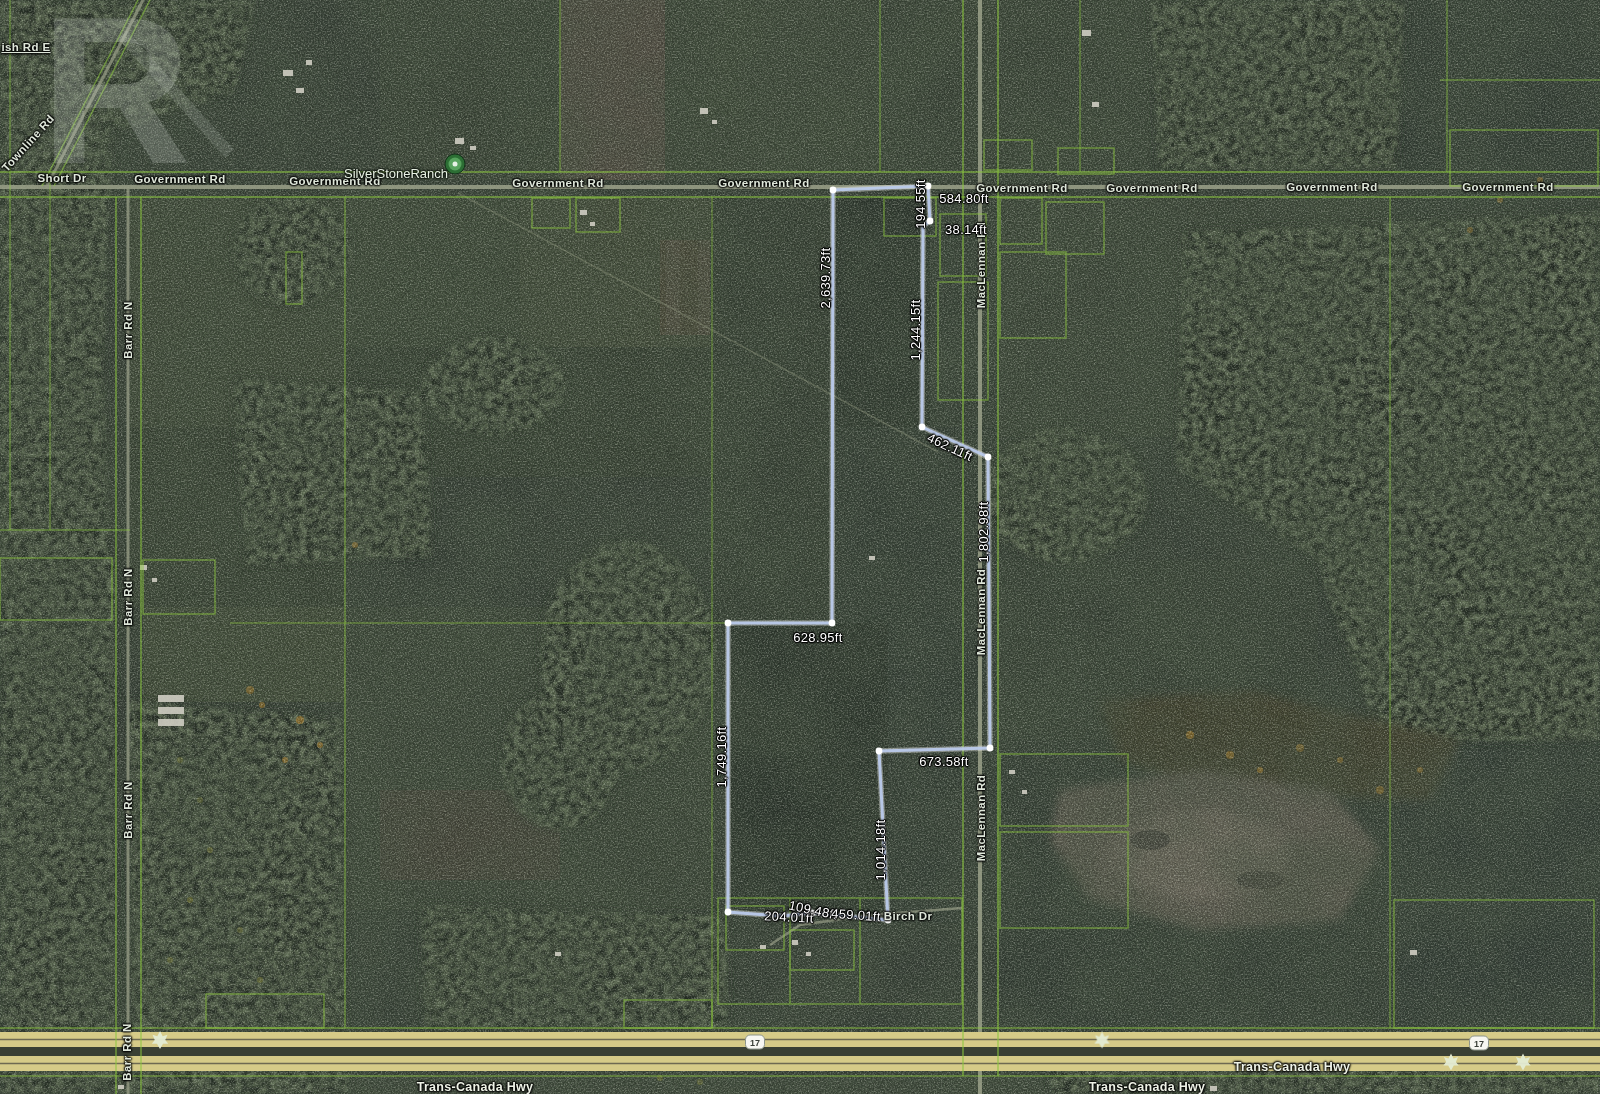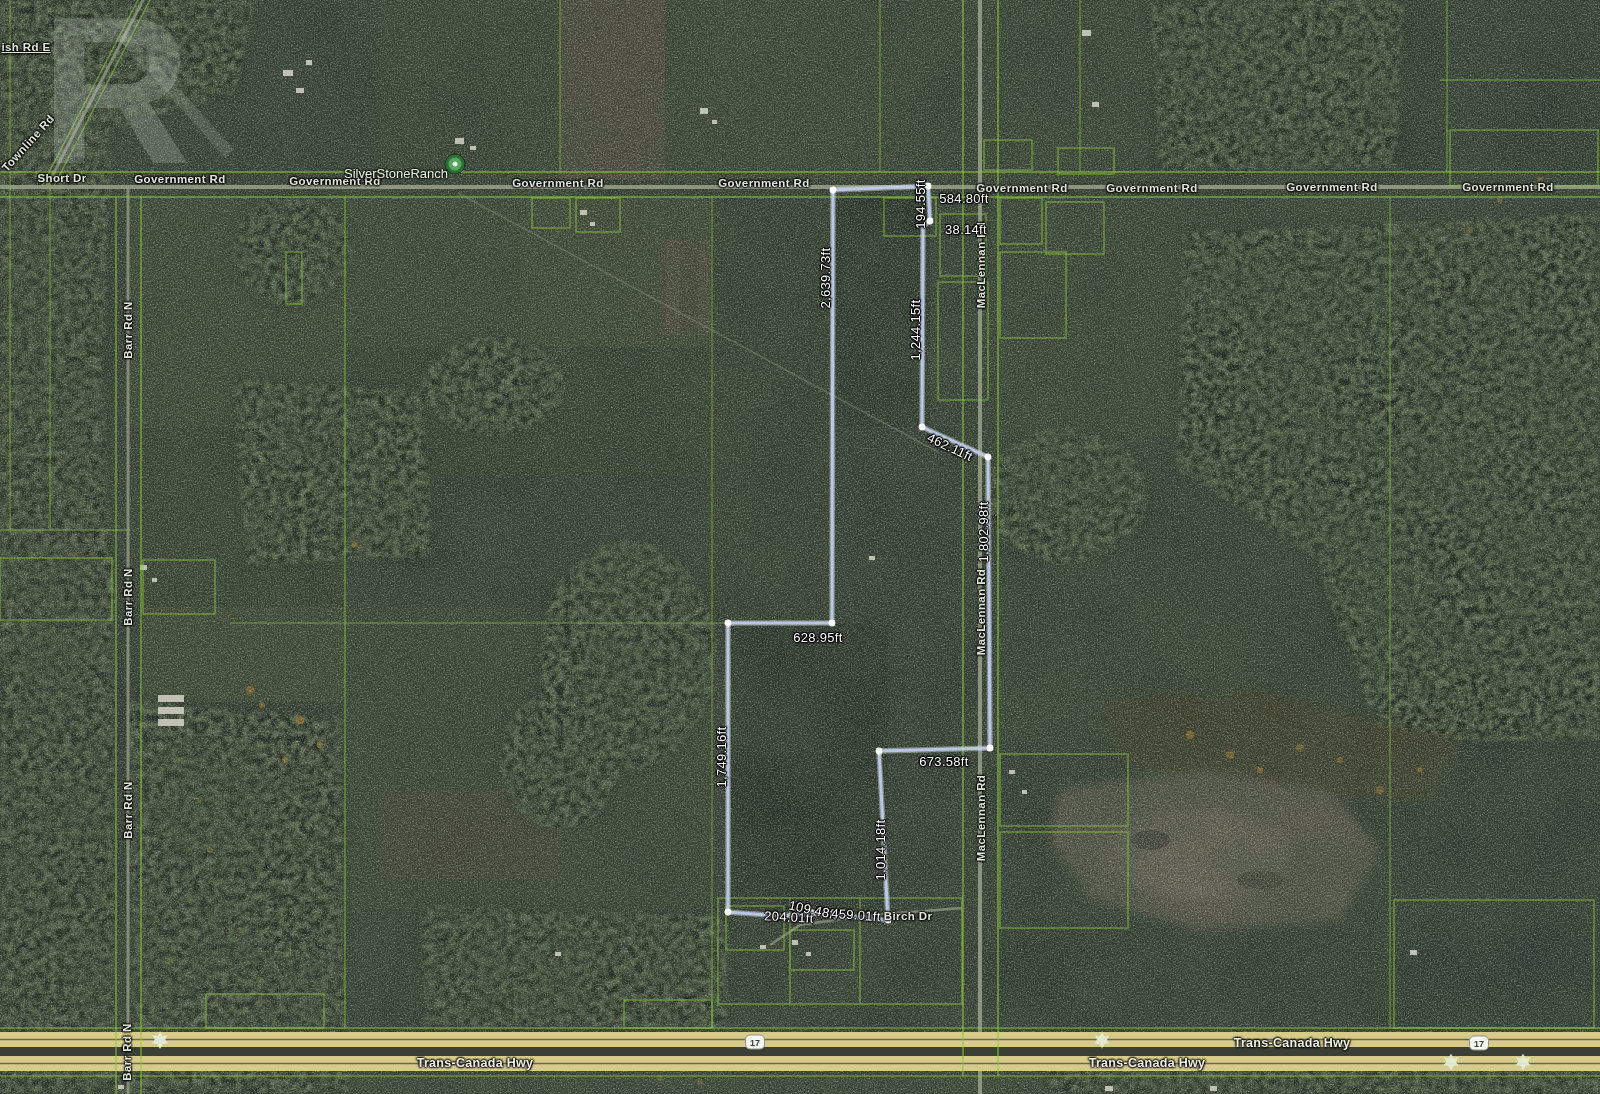--- a/index.html
+++ b/index.html
@@ -3,21 +3,21 @@
 <meta charset="utf-8">
 <style>
   html,body{margin:0;padding:0;background:#222;}
   #map{position:relative;width:1600px;height:1094px;overflow:hidden;background:#3b453b;
        font-family:"Liberation Sans",sans-serif;}
   #bg{position:absolute;left:0;top:0;}
   .lbl{position:absolute;white-space:nowrap;transform:translate(-50%,-50%);pointer-events:none;}
   .road-label{font-size:11.5px;font-weight:700;color:#dfe7da;letter-spacing:.4px;
      text-shadow:0 1px 2px #000,0 -1px 2px #000,1px 0 2px #000,-1px 0 2px #000;}
   .hwy-label{font-size:12.5px;font-weight:700;color:#eef2e6;letter-spacing:.3px;
-     text-shadow:0 1px 2px #000,0 -1px 2px #000,1px 0 2px #000,-1px 0 2px #000;}
+     text-shadow:0 1px 2px #000,0 -1px 2px #000,1px 0 2px #000,-1px 0 2px #000;margin-top:24px;}
   .measure-label{font-size:13px;font-weight:400;color:#fff;letter-spacing:.3px;
      text-shadow:0 1px 1px #000,0 -1px 1px #000,1px 0 1px #000,-1px 0 1px #000,1px 1px 2px #000,-1px -1px 2px #000;}
   .poi-label{font-size:13px;font-weight:500;color:#e9f2e4;
      text-shadow:0 1px 2px #0c120c,0 -1px 2px #0c120c,1px 0 2px #0c120c,-1px 0 2px #0c120c;margin-top:7px;}
   .shield{width:18px;height:13px;background:#f7f7f2;border:1px solid #8d958a;border-radius:5px;
      font-size:9px;font-weight:700;color:#3a3f38;display:flex;align-items:center;justify-content:center;}
   .wm{position:absolute;pointer-events:none;color:rgba(238,243,238,.18);font-weight:700;}
   #wm-r{left:40px;top:-30px;font-size:210px;}
   #wm-streak{position:absolute;left:96px;top:88px;width:160px;height:12px;background:rgba(240,245,240,.13);
      transform:rotate(48deg);pointer-events:none;}

